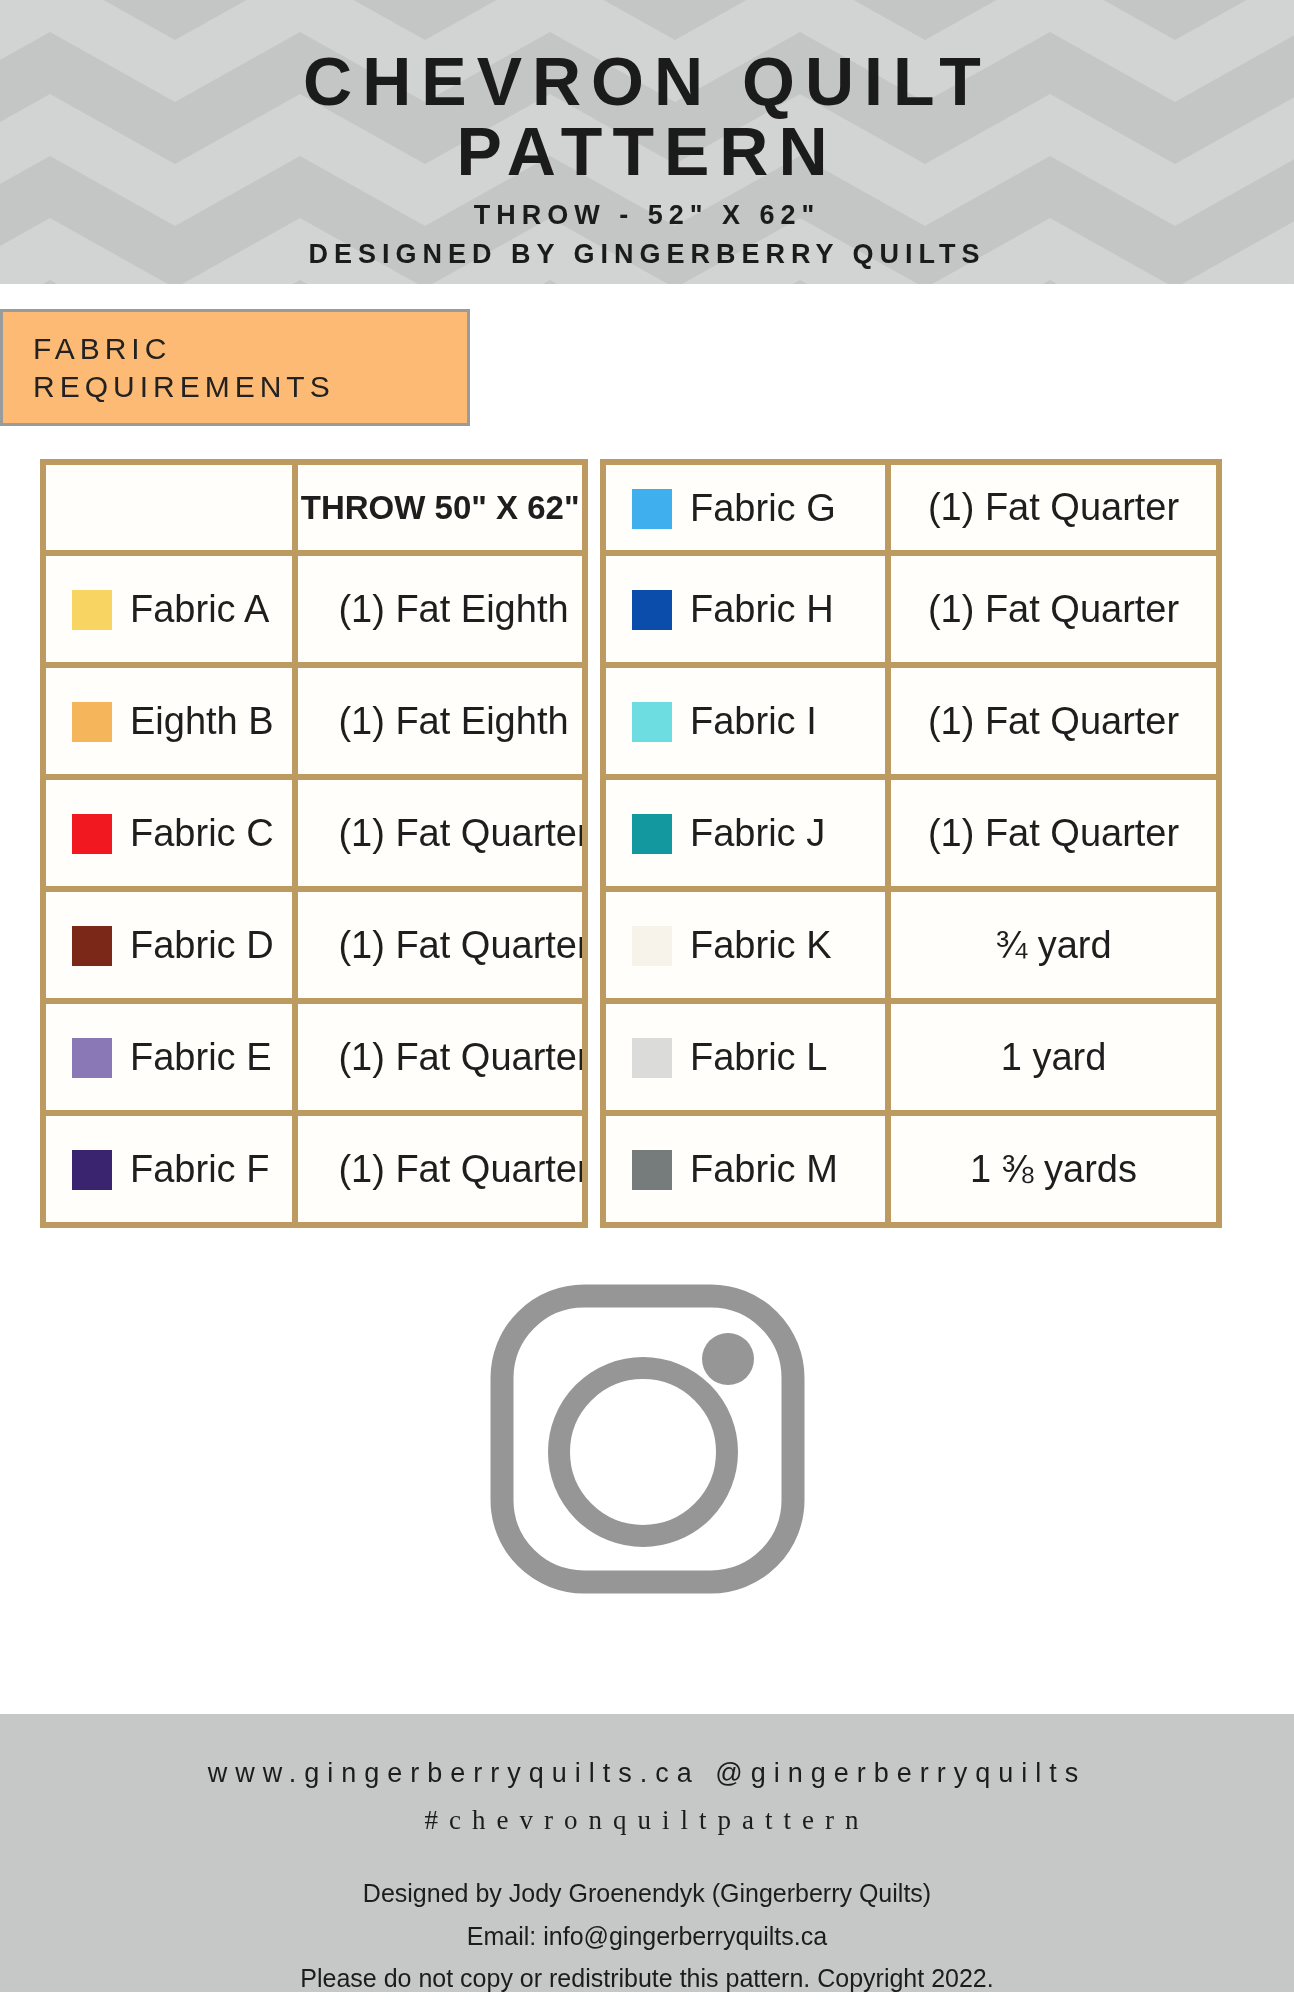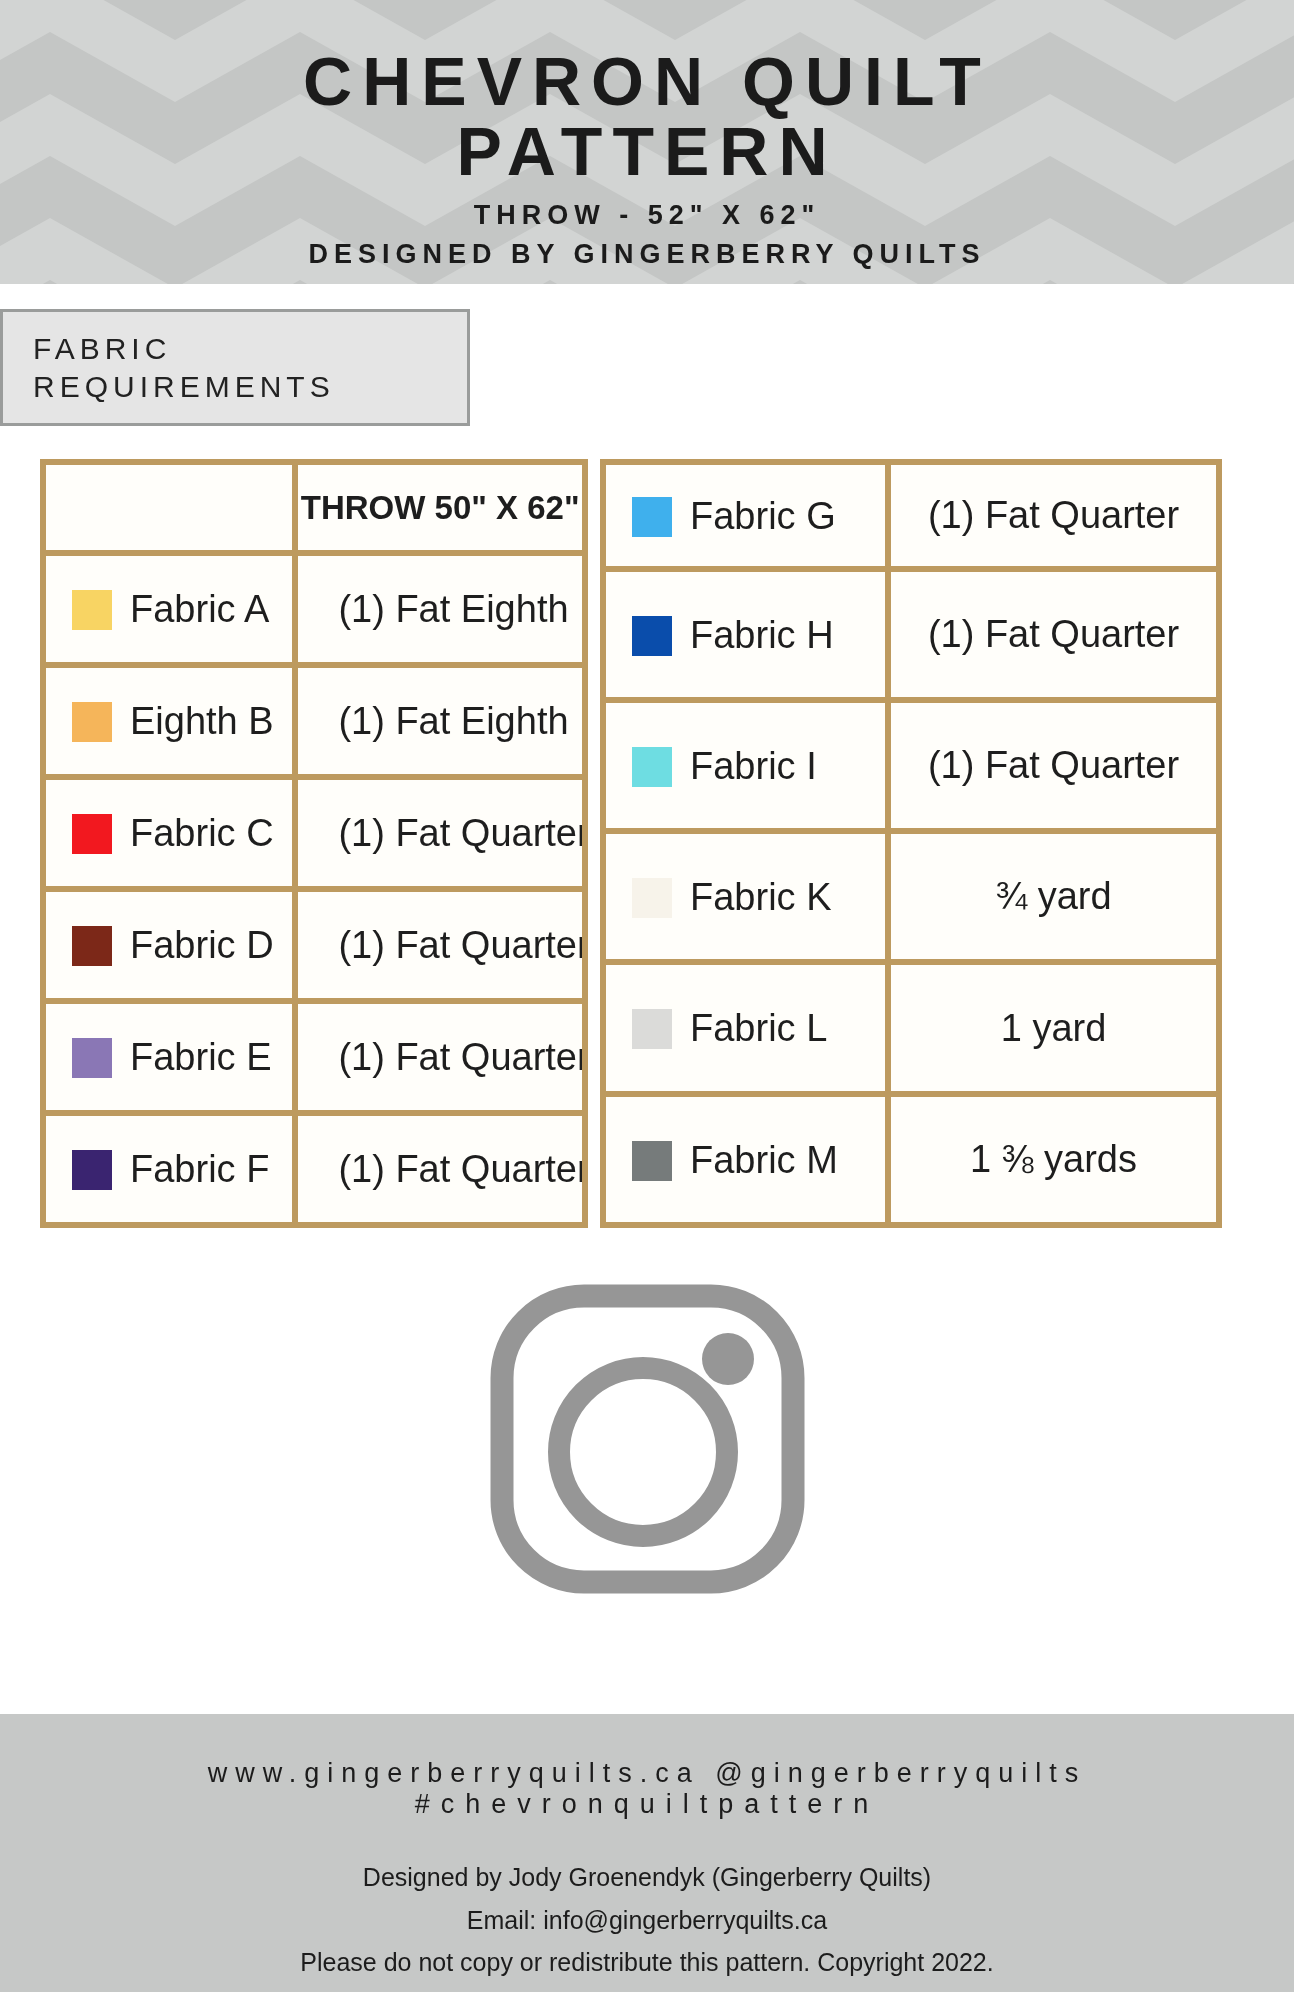--- a/index.html
+++ b/index.html
@@ -16,21 +16,21 @@
   .main-title{
     margin:0;font-size:68px;line-height:1.03;font-weight:700;
     letter-spacing:10px;color:#1b1b1b;
   }
   .subtitle{font-weight:700;font-size:27px;letter-spacing:6px;color:#1b1b1b;margin-top:14px;}
   .subtitle + .subtitle{margin-top:8px;}
 
   
   .label-box{
     margin-top:25px;width:470px;box-sizing:border-box;
-    background:#e5e5e5;border:3px solid #9a9c9b;
+    background:#fdba74;border:3px solid #9a9c9b;
     padding:18px 20px 18px 30px;
     font-size:30px;letter-spacing:5px;line-height:1.25;color:#222222;
   }
 
   
   .tables{display:flex;margin:33px 72px 0 40px;gap:12px;}
   table{border-collapse:collapse;table-layout:fixed;}
   .t-left{width:548px;}
   .t-right{width:622px;}
   td{
@@ -58,21 +58,21 @@
   
   .insta-wrap{text-align:center;margin-top:56px;height:310px;}
 
   
   .footer{
     position:absolute;left:0;bottom:8px;width:100%;height:278px;
     background:#c6c8c7;box-sizing:border-box;
     text-align:center;color:#1c1c1c;padding-top:44px;
   }
   .f-social{font-size:27px;letter-spacing:8px;}
-  .f-hash{font-size:27px;letter-spacing:11px;}
+  .f-hash{font-size:27px;letter-spacing:11px;margin-top:16px;font-family:Liberation Serif, serif;}
   .f-credits{margin-top:36px;font-size:25px;line-height:1.7;}
 </style>
 </head>
 <body>
 
 <div class="page">
 
   <header class="chevron-band">
     <svg class="chevron-bg" width="1294" height="372" viewBox="0 0 1294 372" xmlns="http://www.w3.org/2000/svg">
       <defs>
@@ -140,20 +140,24 @@
           </tr>
           <tr class="fabric-row">
             <td class="label-cell"><span class="swatch" style="background: rgb(10, 77, 171);"></span><span class="fab-label">Fabric H</span></td>
             <td class="value-cell center">(1) Fat Quarter</td>
           </tr>
           <tr class="fabric-row">
             <td class="label-cell"><span class="swatch" style="background: rgb(110, 221, 226);"></span><span class="fab-label">Fabric I</span></td>
             <td class="value-cell center">(1) Fat Quarter</td>
           </tr>
           <tr class="fabric-row">
+            <td class="label-cell"><span class="swatch" style="background: rgb(18, 152, 158);"></span><span class="fab-label">Fabric J</span></td>
+            <td class="value-cell center">(1) Fat Quarter</td>
+          </tr>
+          <tr class="fabric-row">
             <td class="label-cell"><span class="swatch" style="background: rgb(247, 243, 234);"></span><span class="fab-label">Fabric K</span></td>
             <td class="value-cell center">¾ yard</td>
           </tr>
           <tr class="fabric-row">
             <td class="label-cell"><span class="swatch" style="background: rgb(219, 219, 217);"></span><span class="fab-label">Fabric L</span></td>
             <td class="value-cell center">1 yard</td>
           </tr>
           <tr class="fabric-row">
             <td class="label-cell"><span class="swatch" style="background: rgb(118, 123, 123);"></span><span class="fab-label">Fabric M</span></td>
             <td class="value-cell center">1 ⅜ yards</td>

